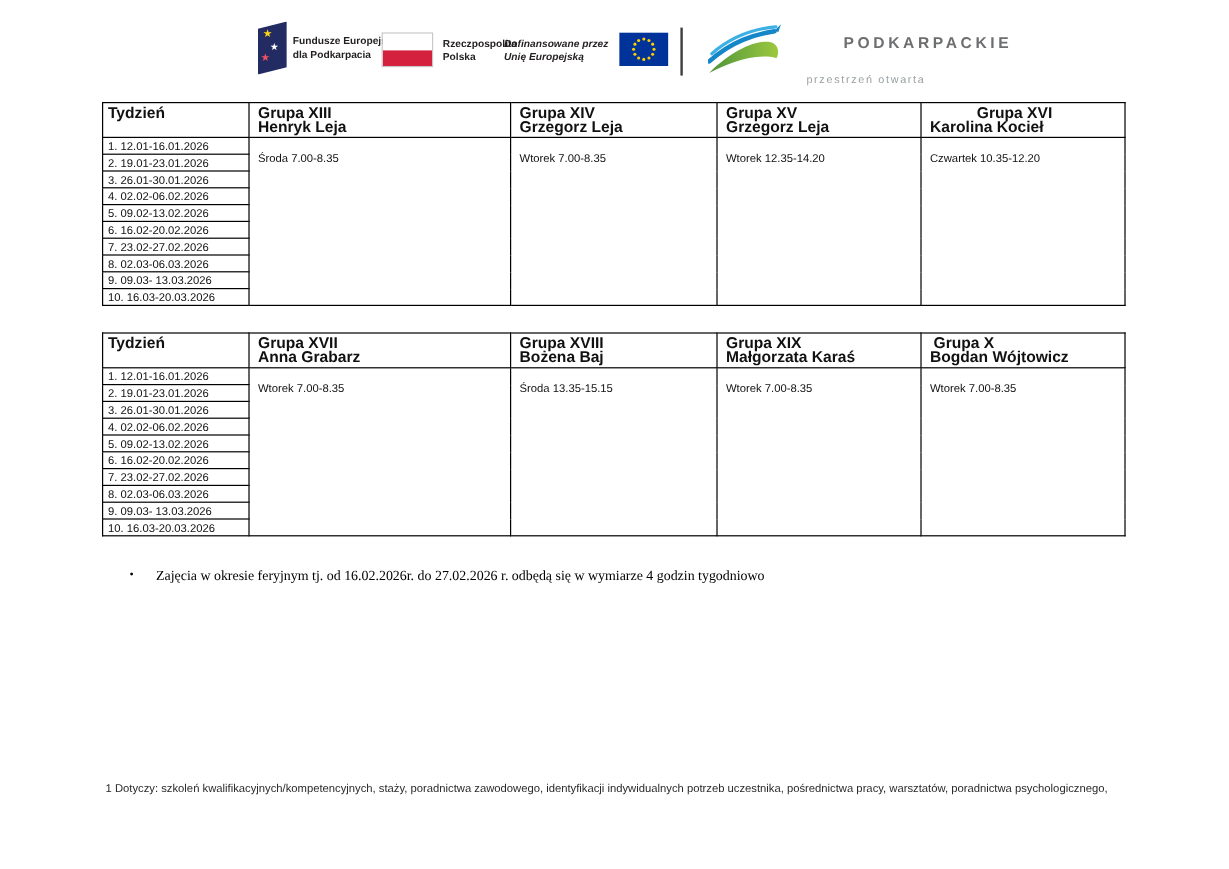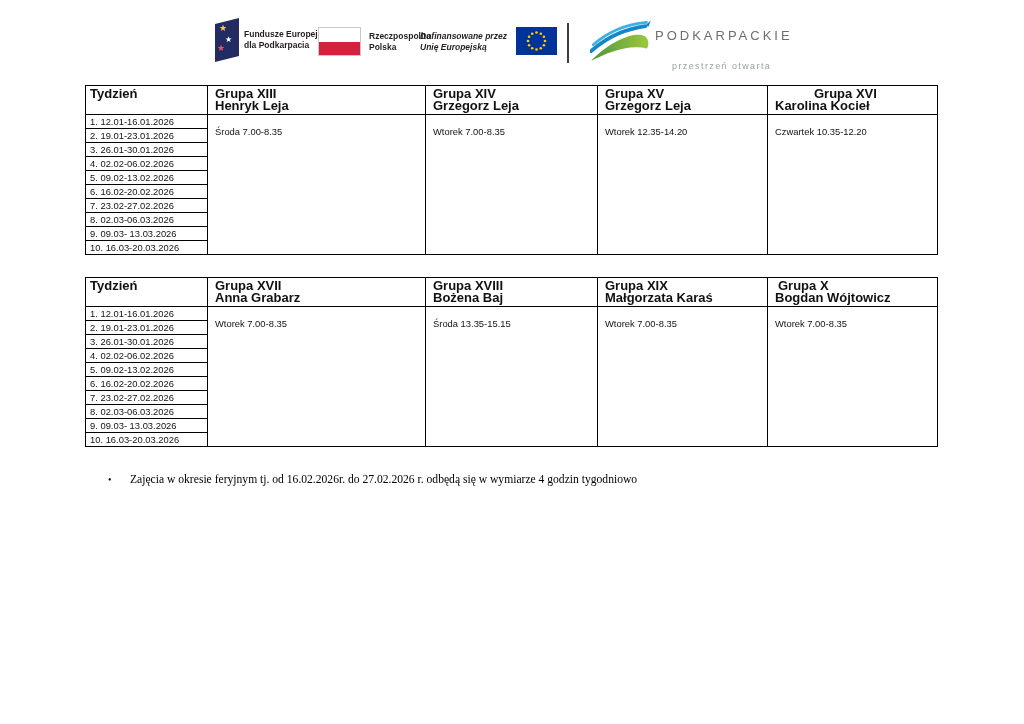--- a/index.html
+++ b/index.html
@@ -6,21 +6,21 @@
   body{
     width:1024px;height:724px;position:relative;overflow:hidden;
     font-family:"Liberation Sans","DejaVu Sans",sans-serif;color:#1b1b1b;
   }
   
   .hdr{position:absolute;left:0;top:0;width:1024px;height:72px;}
   .abs{position:absolute;}
   .logo-label{font-size:8.5px;font-weight:bold;line-height:10.5px;color:#231f20;}
   .logo-label.right{text-align:left;font-style:italic;}
   .divider{width:2px;background:#3f3f3f;}
-  .pk-title{font-size:13px;letter-spacing:3px;color:#6d6e70;font-weight:400;}
+  .pk-title{font-size:13px;letter-spacing:3px;color:#6d6e70;font-weight:700;margin-left:48px;}
   .pk-sub{font-size:9px;letter-spacing:1.4px;color:#9aa0a3;}
   
   .sched-table{
     position:absolute;left:85px;width:852px;
     border-collapse:collapse;table-layout:fixed;
     font-size:9.4px;color:#111;
   }
   .sched-table th,.sched-table td{
     border:1px solid #000;overflow:hidden;white-space:nowrap;
     font-weight:normal;text-align:left;
@@ -242,16 +242,17 @@
       </tr>
   </tbody>
 </table>
 
 <div class="note-row">
   <span class="note-bullet">•</span>
   <span>Zajęcia w okresie feryjnym tj. od 16.02.2026r. do 27.02.2026 r. odbędą się w wymiarze 4 godzin tygodniowo</span>
 </div>
 
 <div class="footnotes">
+  <div>1 Dotyczy: szkoleń kwalifikacyjnych/kompetencyjnych, staży, poradnictwa zawodowego, identyfikacji indywidualnych potrzeb uczestnika, pośrednictwa pracy, warsztatów, poradnictwa psychologicznego,</div>
   
   
   
 </div>
 
 </body></html>

